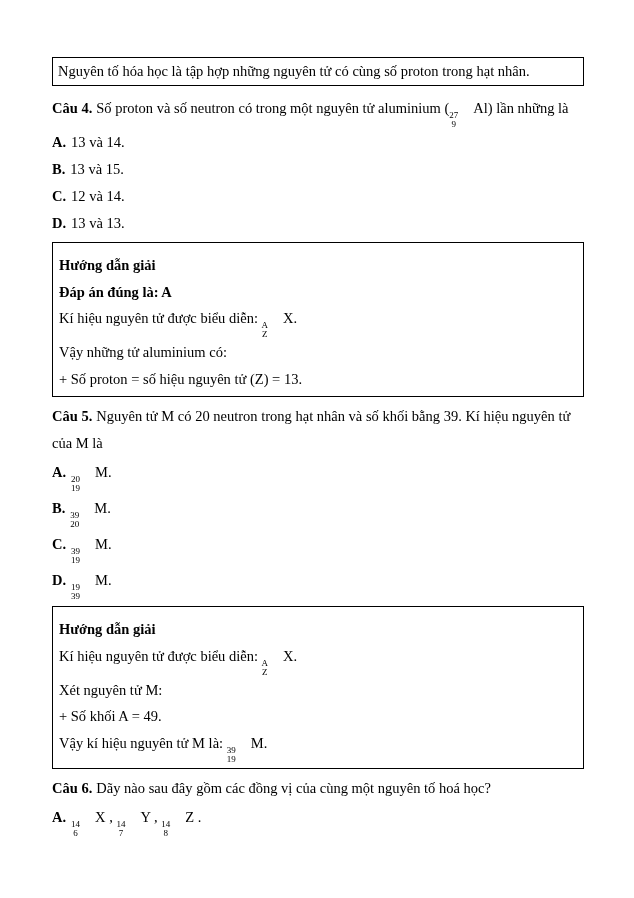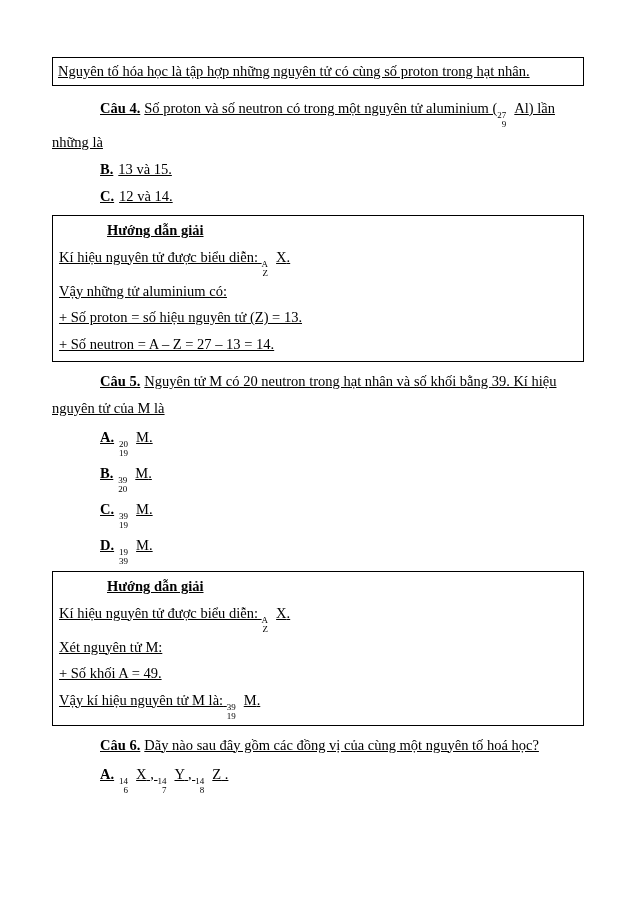--- a/index.html
+++ b/index.html
@@ -6,53 +6,52 @@
   .page {
     width: 634px;
     height: 898px;
     background: #ffffff;
     margin: 0 auto;
     font-family: "Liberation Serif", "DejaVu Serif", serif;
     font-size: 14.5px;
     color: #000000;
     overflow: hidden;
     box-sizing: border-box;
-    text-decoration: underline;
   }
   .content {
     padding: 57px 50px 0 52px;
   }
   p { margin: 0; line-height: 27px; }
-  b { font-weight: bold; margin-left: 48px; }
+  b { font-weight: bold; }
 
   .def-box {
     border: 1px solid #000;
     padding: 0 5px;
     line-height: 26px;
     margin-bottom: 9px;
   }
   .soln-box {
     border: 1px solid #000;
-    padding: 1px 6px 4px 6px;
+    padding: 9px 6px 4px 6px;
     margin: 5px 0 6px 0;
   }
   .soln-box p { line-height: 26.5px; }
 
   .qline b { margin-right: 4px; }
   .option b { margin-right: 5px; }
   .option-nuc { line-height: 30px; }
 
   
   .nstack {
     display: inline-flex;
     flex-direction: column;
-    align-items: flex-end;
+    align-items: center;
     vertical-align: -5px;
     line-height: 1;
-    margin-right: 8px;
+    margin-right: 15px;
   }
   .nstack .ns-top, .nstack .ns-bot {
     font-size: 9px;
     line-height: 9px;
   }
 </style>
 </head>
 <body>
 
 <div class="page">
@@ -60,32 +59,34 @@
 
     <div class="def-box">
       <p>Nguyên tố hóa học là tập hợp những nguyên tử có cùng số proton trong hạt nhân.</p>
     </div>
 
     <p class="qline"><b>Câu 4.</b><span>Số proton và số neutron có trong một nguyên tử aluminium (</span><span class="nstack">
           <span class="ns-top">27</span>
           <span class="ns-bot">9</span>
         </span><span>Al</span><span>) lần những là</span></p>
 
+    <p class="option"><b>A.</b><span>13 và 14.</span></p>
     <p class="option"><b>B.</b><span>13 và 15.</span></p>
     <p class="option"><b>C.</b><span>12 và 14.</span></p>
+    <p class="option"><b>D.</b><span>13 và 13.</span></p>
 
     <div class="soln-box">
       <p><b>Hướng dẫn giải</b></p>
+      <p><b>Đáp án đúng là: A</b></p>
       <p><span>Kí hiệu nguyên tử được biểu diễn:</span> <span class="nstack">
             <span class="ns-top">A</span>
             <span class="ns-bot">Z</span>
           </span><span>X</span><span>.</span></p>
       <p>Vậy những tử aluminium có:</p>
       <p>+ Số proton = số hiệu nguyên tử (Z) = 13.</p>
-      <p>+ Số neutron = A – Z = 27 – 13 = 14.</p>
     </div>
 
     <p class="qline"><b>Câu 5.</b><span>Nguyên tử M có 20 neutron trong hạt nhân và số khối bằng 39. Kí hiệu nguyên tử của M là</span></p>
 
     <p class="option option-nuc"><b>A.</b><span class="nstack">
           <span class="ns-top">20</span>
           <span class="ns-bot">19</span>
         </span><span>M</span><span>.</span></p>
     <p class="option option-nuc"><b>B.</b><span class="nstack">
           <span class="ns-top">39</span>

